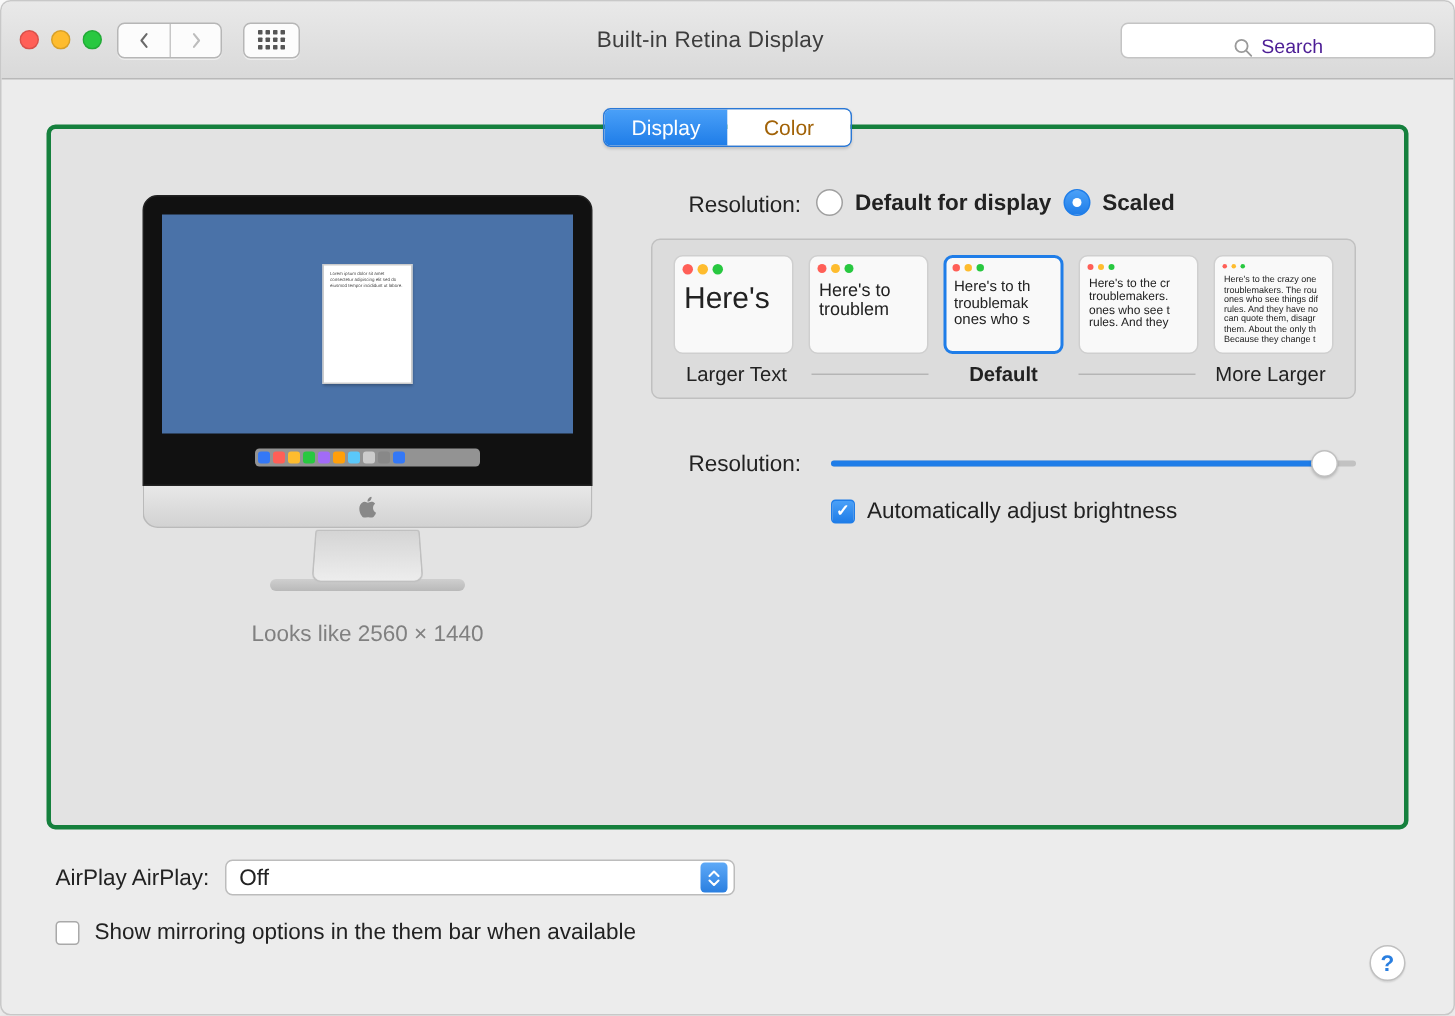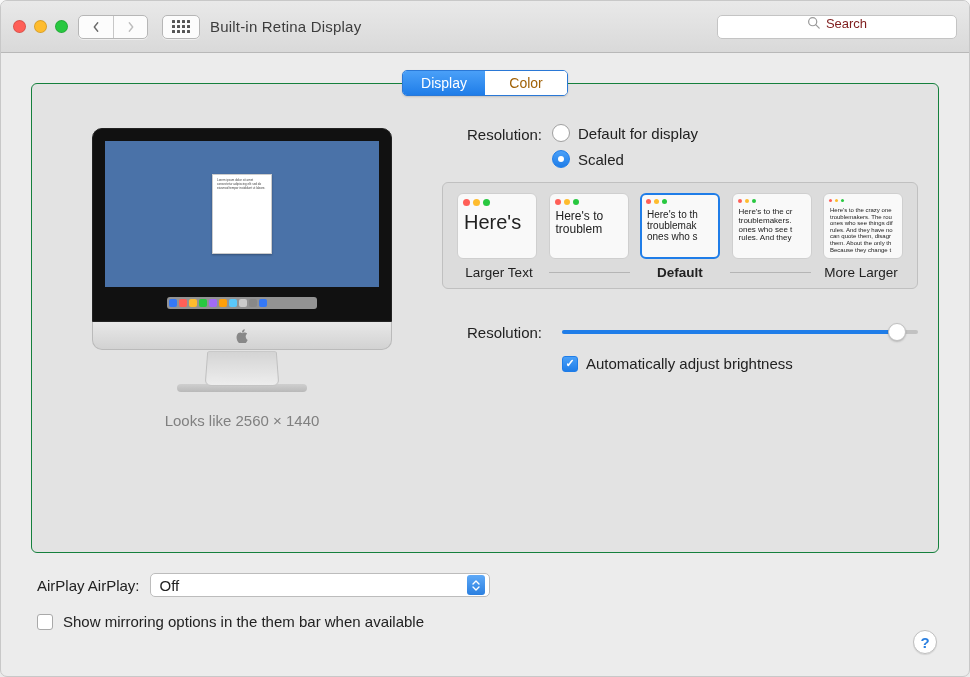--- a/index.html
+++ b/index.html
@@ -28,29 +28,29 @@
 .tl.max { background:#28c840; }
 .navpair, .gridbtn {
   display:inline-flex; background:#fcfcfc; border:1px solid #b6b6b6; border-radius:5px;
   box-shadow: 0 1px 0 rgba(255,255,255,0.5);
   height:24px;
 }
 .navbtn { width:34px; display:flex;align-items:center;justify-content:center; color:#6a6a6a; }
 .navbtn + .navbtn { border-left:1px solid #c7c7c7; }
 .navbtn.disabled { color:#bdbdbd; }
 .gridbtn { width:38px; align-items:center; justify-content:center; color:#555; margin-left:4px;}
-.title-area { flex:1; font-size:15px; color:#3d3d3d; font-weight:400; letter-spacing:0.2px; }
+.title-area { flex:1; text-align:center; font-size:15px; color:#3d3d3d; font-weight:400; letter-spacing:0.2px; }
 .searchbox {
-  width:240px; height:24px; background:#fff; border:1px solid #c4c4c4; border-radius:5px;
-  display:flex; align-items:flex-start; justify-content:center; gap:6px; color:#7f1d1d; font-size:13px;
+  width:210px; height:24px; background:#fff; border:1px solid #c4c4c4; border-radius:5px;
+  display:flex; align-items:flex-end; justify-content:center; gap:6px; color:#4c1d95; font-size:13px;
 }
 .content { flex:1; padding: 30px 30px 18px; display:flex; flex-direction:column; }
 .panel {
-  background:#e3e3e3; border:1px solid #15803d; border-radius:6px;
-  padding: 0 20px 28px;
+  background:#e3e3e3; border:3px solid #15803d; border-radius:6px;
+  padding: 0 32px 28px;
   height: 470px;
 }
 .tabbar { display:flex; justify-content:center; margin-top:-14px; }
 .segmented { display:flex; border-radius:5px; overflow:hidden; border:1px solid #2a78d6; height:26px; box-shadow:0 1px 2px rgba(0,0,0,0.15); }
 .seg { width:82px; display:flex;align-items:center;justify-content:center; font-size:14px; background:#fff; color:#a16207; }
 .seg.active { background: linear-gradient(to bottom,#4aa0f8,#1f7de8); color:#fff; }
 
 .panel-body { display:flex; margin-top:28px; height:360px; }
 .left-col { width:380px; display:flex; flex-direction:column; align-items:center; }
 .right-col { flex:1; padding-left:10px; }
@@ -69,21 +69,21 @@
 .dock { position:absolute; bottom:12px; left:50%; transform:translateX(-50%); width:150px; height:12px; background:rgba(255,255,255,0.55); border-radius:3px; display:flex; gap:2px; padding:2px; align-items:center;}
 .dock i{width:8px;height:8px;border-radius:2px;}
 .imac-chin { width:300px; height:28px; background:linear-gradient(to bottom,#e8e8e8,#d2d2d2); border-radius:0 0 10px 10px; border:1px solid #bababa; border-top:none; display:flex;align-items:center;justify-content:center;}
 .apple-logo { width:12px;height:14px; color:#888; }
 .imac-stand { width:72px; height:36px; background:linear-gradient(to bottom,#d4d4d4,#ededed); margin:0 auto; transform:perspective(120px) rotateX(14deg); border-radius:2px 2px 6px 6px; border:1px solid #c0c0c0;}
 .imac-base { width:130px; height:8px; background:linear-gradient(to bottom,#cfcfcf,#b9b9b9); margin:-2px auto 0; border-radius:4px; }
 .looks-like { text-align:center; color:#808080; font-size:15px; margin-top:20px; }
 
 .row { display:flex; align-items:flex-start; margin-bottom:8px;}
 .label-col { width:110px; text-align:right; padding-right:10px; color:#222; font-size:15px; padding-top:2px;}
-.radio-col { display:flex; flex-direction:column; gap:8px; }
+.radio-col { display:flex; flex-direction:row; gap:8px;font-weight:bold; }
 .radio-line { display:flex; align-items:center; gap:8px; font-size:15px; color:#222;}
 .radio { width:18px;height:18px;border-radius:50%;border:1px solid #a0a0a0;background:#fff;display:flex;align-items:center;justify-content:center;}
 .radio.selected { background:linear-gradient(to bottom,#4aa0f8,#1f7de8); border-color:#1f7de8;}
 .radio.selected::after{content:"";width:6px;height:6px;border-radius:50%;background:#fff;}
 
 .res-options {
   margin-top:14px;
   background:#dcdcdc; border:1px solid #c0c0c0; border-radius:6px;
   padding:10px 10px 8px; display:flex; flex-direction:column; gap:4px;
 }

